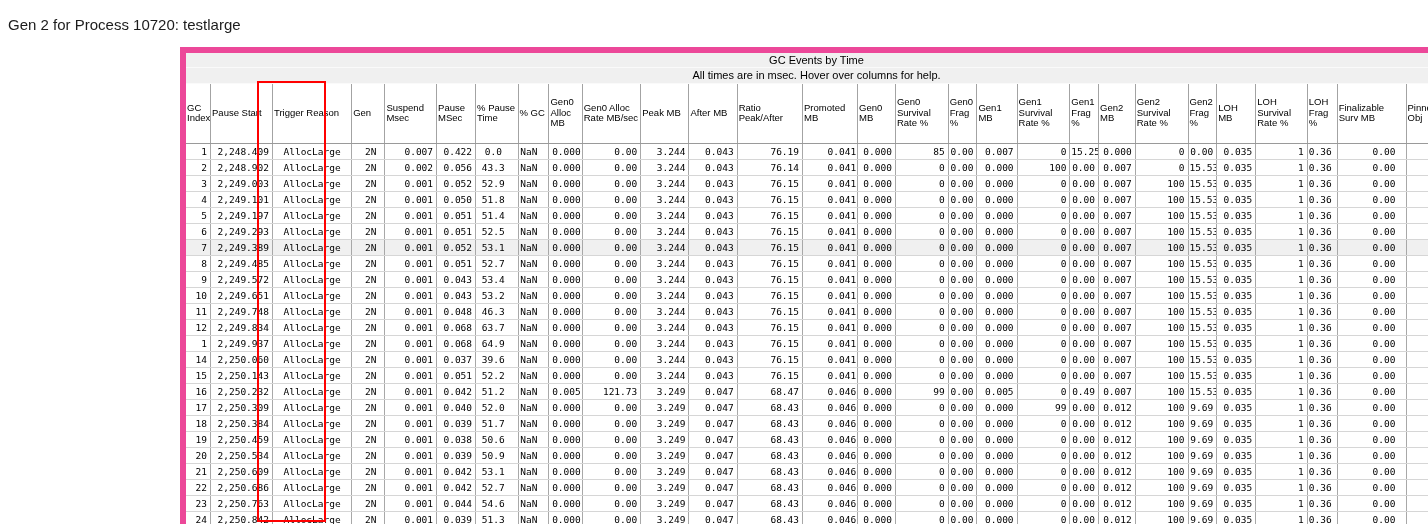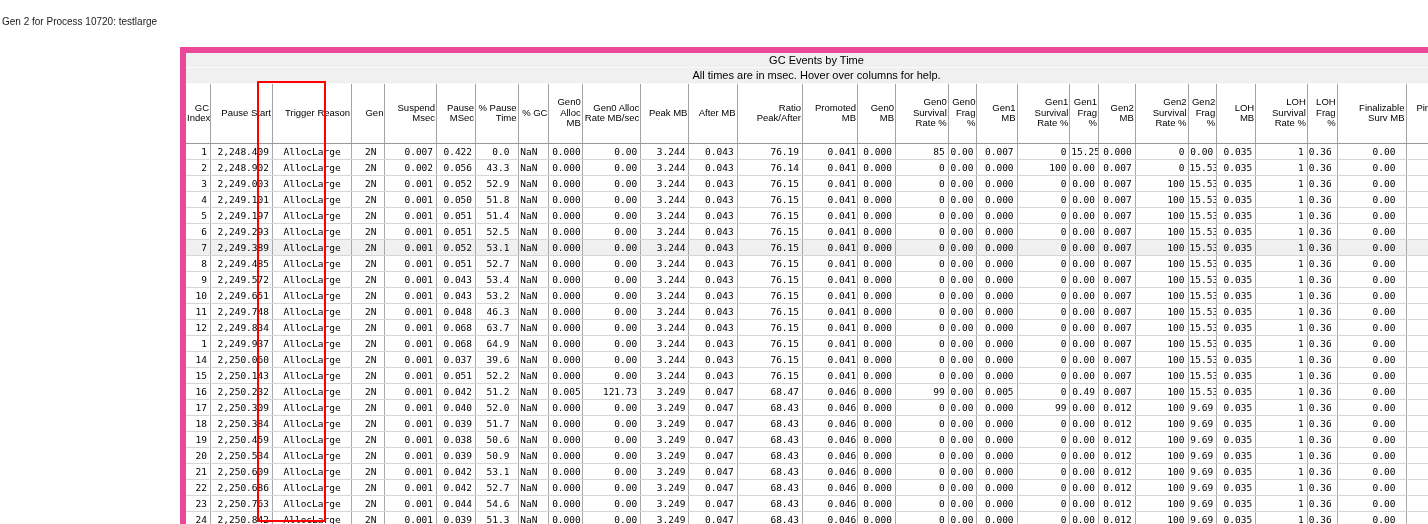--- a/index.html
+++ b/index.html
@@ -1,21 +1,21 @@
 <!DOCTYPE html>
 <html><head>
 <meta charset="utf-8">
 <style>
   * { margin:0; padding:0; box-sizing:border-box; }
   html,body { width:1428px; height:524px; background:#ffffff; overflow:hidden;
               font-family:"Liberation Sans", sans-serif; color:#000; }
 
   .page-heading {
-    position:absolute; left:2px; top:16px;
-    font-size:10px; color:#1c1c1c;text-align:right;
+    position:absolute; left:8px; top:16px;
+    font-size:15px; color:#1c1c1c;text-align:right;
   }
 
   .table-wrap {
     position:absolute; left:180px; top:47px; width:1117px;
   }
 
   table.gc-table {
     table-layout:fixed; border-collapse:collapse; width:1273px;
     border:6px solid #ec4899;
     font-size:9.5px;
@@ -24,38 +24,38 @@
   
   .gc-table .title-cell, .gc-table .subtitle-cell {
     background:#f0f0f0; text-align:center; font-size:11px;
     height:17px; border-bottom:1px solid #fafafa; font-weight:400;
   }
   .gc-table .subtitle-cell { height:16px; }
 
   
   .gc-table th.colhead {
     font-weight:400; font-size:9.5px; line-height:10.5px;
-    text-align:right; vertical-align:middle; height:60px;
+    text-align:left; vertical-align:middle; height:60px;
     border-right:1px solid #a3a3a3; border-bottom:1px solid #9a9a9a;
     background:#ffffff; padding:1px 1px; overflow:hidden;margin-left:26px;
   }
 
   
   .gc-table td {
     font-family:"DejaVu Sans Mono", monospace; font-size:9.5px;
     height:16px; line-height:15px; white-space:nowrap; overflow:hidden;
     text-align:right; padding:0 3px 0 1px;
     border-right:1px solid #a8a8a8; border-bottom:1px solid #d6d6d6;
   }
   .gc-table tr.hl td { background:#f0f0f0; }
 
   
   .gc-table td:nth-child(3) { text-align:center; padding-left:3px; }   
   .gc-table td:nth-child(4) { padding-right:8px; }                   
-  .gc-table td:nth-child(7) { padding-right:8px; }                   
+  .gc-table td:nth-child(7) { padding-right:8px;text-align:center; }                   
   .gc-table td:nth-child(8) { padding-right:11px; }                   
   .gc-table td:nth-child(9) { padding-right:1px; }
   .gc-table td:nth-child(14){ padding-right:1px; }                   
   .gc-table td:nth-child(26){ padding-right:8px; }                   
   .gc-table td:nth-child(27){ padding-right:10px; }                  
 
   
   .gc-table td:nth-child(5),  .gc-table th.colhead:nth-child(5),
   .gc-table td:nth-child(14), .gc-table th.colhead:nth-child(14),
   .gc-table td:nth-child(18), .gc-table th.colhead:nth-child(18),

